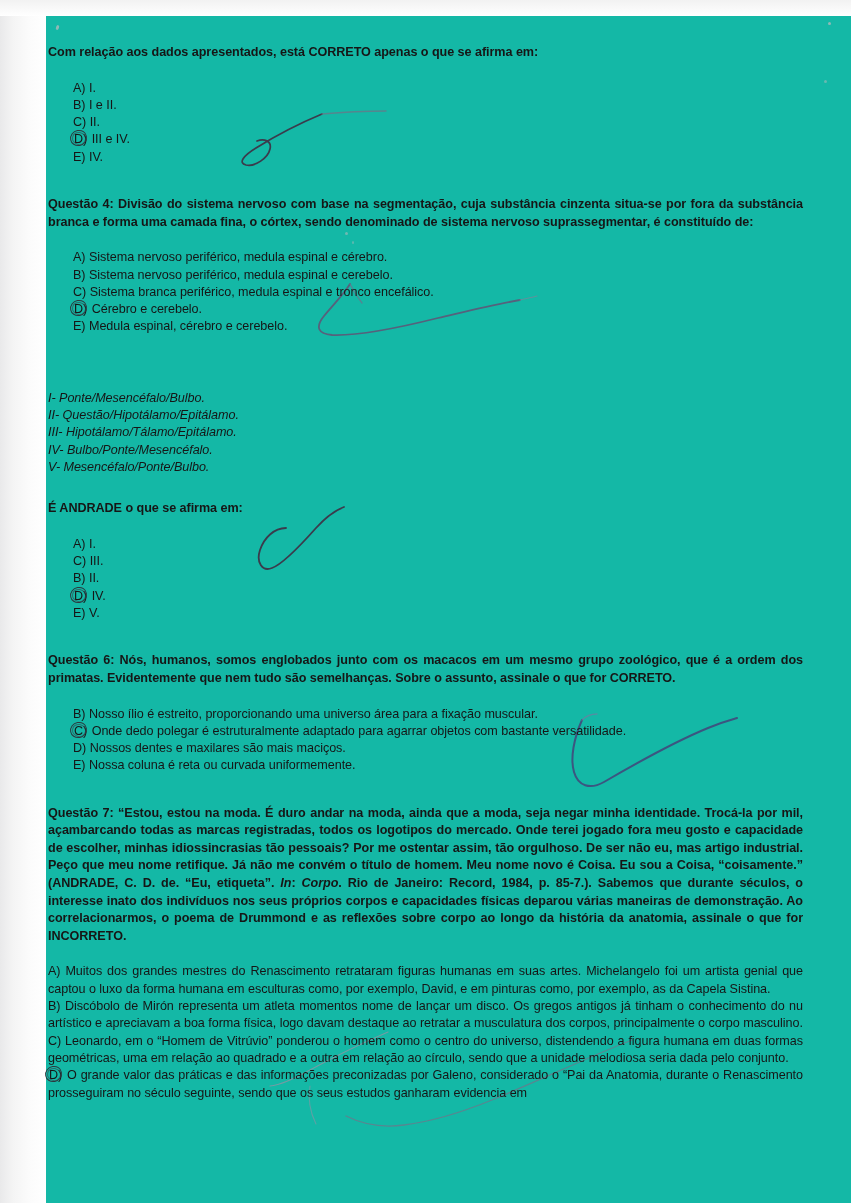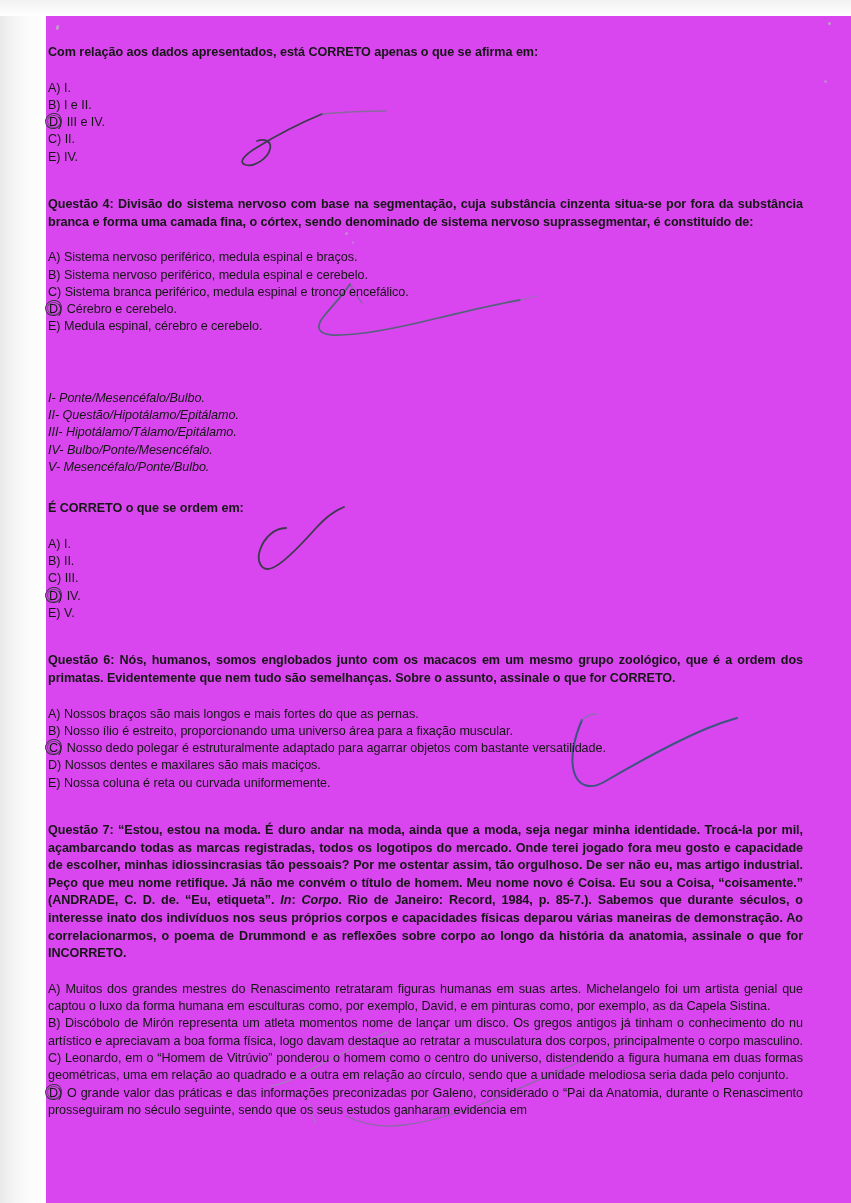--- a/index.html
+++ b/index.html
@@ -6,21 +6,21 @@
   html, body {
     margin: 0;
     padding: 0;
     background: #ffffff;
   }
   #page {
     position: relative;
     width: 851px;
     height: 1203px;
     margin: 0 auto;
-    background: #d946ef;
+    background: #14b8a6;
     overflow: hidden;
     font-family: "Liberation Sans", sans-serif;
     color: #161616;
     -webkit-font-smoothing: antialiased;
   }
   
   .scan-edge-left {
     position: absolute;
     left: 0; top: 0;
     width: 46px; height: 100%;
@@ -62,20 +62,21 @@
     text-align: left;
   }
   .opts {
     margin: 0;
     font-size: 12.6px;
     line-height: 17.3px;
     letter-spacing: -0.05px;
   }
   .opt {
     white-space: nowrap;
+    margin-left: 25px;
   }
   .opt-wrap {
     white-space: normal;
     text-align: justify;
     text-indent: 0;
   }
   .roman {
     white-space: nowrap;
     font-style: italic;
   }
@@ -168,33 +169,33 @@
 
   <div class="content">
 
     <p class="q-stem q-stem-left">Com relação aos dados apresentados, está CORRETO apenas o que se afirma em:</p>
 
     <div class="gap-md"></div>
 
     <div class="opts">
       <div class="opt"><span>A)</span> <span>I.</span></div>
       <div class="opt"><span>B)</span> <span>I e II.</span></div>
+      <div class="opt"><span>C)</span> <span>II.</span></div>
       <div class="opt"><span class="circled">D)</span> <span>III e IV.</span></div>
-      <div class="opt"><span>C)</span> <span>II.</span></div>
       <div class="opt"><span>E)</span> <span>IV.</span></div>
     </div>
 
     <div class="gap-xl"></div>
 
     <p class="q-stem">Questão 4: Divisão do sistema nervoso com base na segmentação, cuja substância cinzenta situa-se por fora da substância branca e forma uma camada fina, o córtex, sendo denominado de sistema nervoso suprassegmentar, é constituído de:</p>
 
     <div class="gap-md"></div>
 
     <div class="opts">
-      <div class="opt"><span>A)</span> <span>Sistema nervoso periférico, medula espinal e braços.</span></div>
+      <div class="opt"><span>A)</span> <span>Sistema nervoso periférico, medula espinal e cérebro.</span></div>
       <div class="opt"><span>B)</span> <span>Sistema nervoso periférico, medula espinal e cerebelo.</span></div>
       <div class="opt"><span>C)</span> <span>Sistema branca periférico, medula espinal e tronco encefálico.</span></div>
       <div class="opt"><span class="circled">D)</span> <span>Cérebro e cerebelo.</span></div>
       <div class="opt"><span>E)</span> <span>Medula espinal, cérebro e cerebelo.</span></div>
     </div>
 
     <div class="gap-xl"></div>
 
 
     <div class="gap-lg"></div>
@@ -202,42 +203,41 @@
     <div class="opts">
       <div class="roman">I- Ponte/Mesencéfalo/Bulbo.</div>
       <div class="roman">II- Questão/Hipotálamo/Epitálamo.</div>
       <div class="roman">III- Hipotálamo/Tálamo/Epitálamo.</div>
       <div class="roman">IV- Bulbo/Ponte/Mesencéfalo.</div>
       <div class="roman">V- Mesencéfalo/Ponte/Bulbo.</div>
     </div>
 
     <div class="gap-lg"></div>
 
-    <p class="q-stem q-stem-left">É CORRETO o que se ordem em:</p>
+    <p class="q-stem q-stem-left">É ANDRADE o que se afirma em:</p>
 
     <div class="gap-md"></div>
 
     <div class="opts">
       <div class="opt"><span>A)</span> <span>I.</span></div>
+      <div class="opt"><span>C)</span> <span>III.</span></div>
       <div class="opt"><span>B)</span> <span>II.</span></div>
-      <div class="opt"><span>C)</span> <span>III.</span></div>
       <div class="opt"><span class="circled">D)</span> <span>IV.</span></div>
       <div class="opt"><span>E)</span> <span>V.</span></div>
     </div>
 
     <div class="gap-xl"></div>
 
     <p class="q-stem">Questão 6: Nós, humanos, somos englobados junto com os macacos em um mesmo grupo zoológico, que é a ordem dos primatas. Evidentemente que nem tudo são semelhanças. Sobre o assunto, assinale o que for CORRETO.</p>
 
     <div class="gap-md"></div>
 
     <div class="opts">
-      <div class="opt"><span>A)</span> <span>Nossos braços são mais longos e mais fortes do que as pernas.</span></div>
       <div class="opt"><span>B)</span> <span>Nosso ílio é estreito, proporcionando uma universo área para a fixação muscular.</span></div>
-      <div class="opt"><span class="circled">C)</span> <span>Nosso dedo polegar é estruturalmente adaptado para agarrar objetos com bastante versatilidade.</span></div>
+      <div class="opt"><span class="circled">C)</span> <span>Onde dedo polegar é estruturalmente adaptado para agarrar objetos com bastante versatilidade.</span></div>
       <div class="opt"><span>D)</span> <span>Nossos dentes e maxilares são mais maciços.</span></div>
       <div class="opt"><span>E)</span> <span>Nossa coluna é reta ou curvada uniformemente.</span></div>
     </div>
 
     <div class="gap-xl"></div>
 
     <p class="q-stem"><span>Questão 7: “Estou, estou na moda. É duro andar na moda, ainda que a moda, seja negar minha identidade. Trocá-la por mil, açambarcando todas as marcas registradas, todos os logotipos do mercado. Onde terei jogado fora meu gosto e capacidade de escolher, minhas idiossincrasias tão pessoais? Por me ostentar assim, tão orgulhoso. De ser não eu, mas artigo industrial. Peço que meu nome retifique. Já não me convém o título de homem. Meu nome novo é Coisa. Eu sou a Coisa, “coisamente.” (ANDRADE, C. D. de. “Eu, etiqueta”. </span><i>In</i><span>: </span><i>Corpo</i><span>. Rio de Janeiro: Record, 1984, p. 85-7.). Sabemos que  durante séculos, o interesse inato dos indivíduos nos seus próprios corpos e capacidades físicas deparou várias maneiras de demonstração. Ao correlacionarmos, o poema de Drummond e as reflexões sobre corpo ao longo da história da anatomia, assinale o que for INCORRETO.</span></p>
 
     <div class="gap-md"></div>
 

